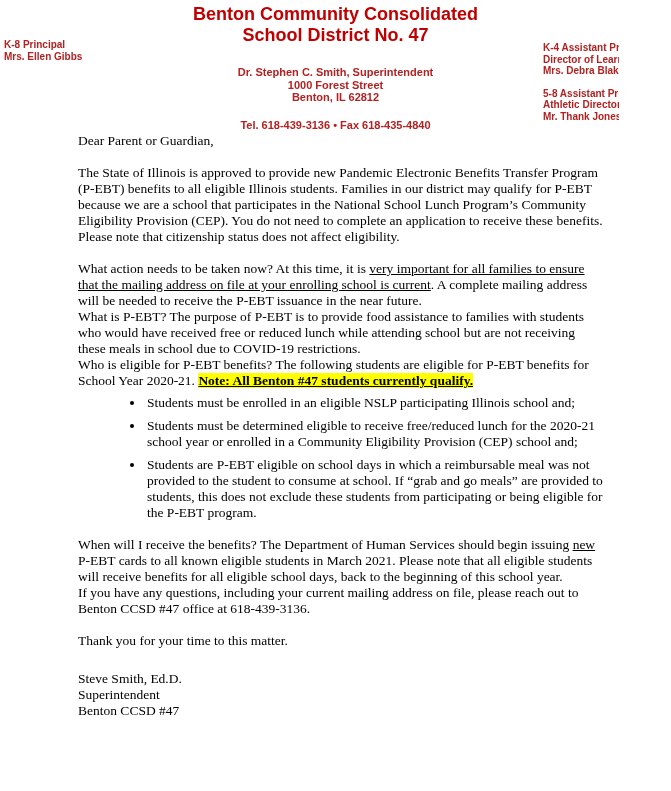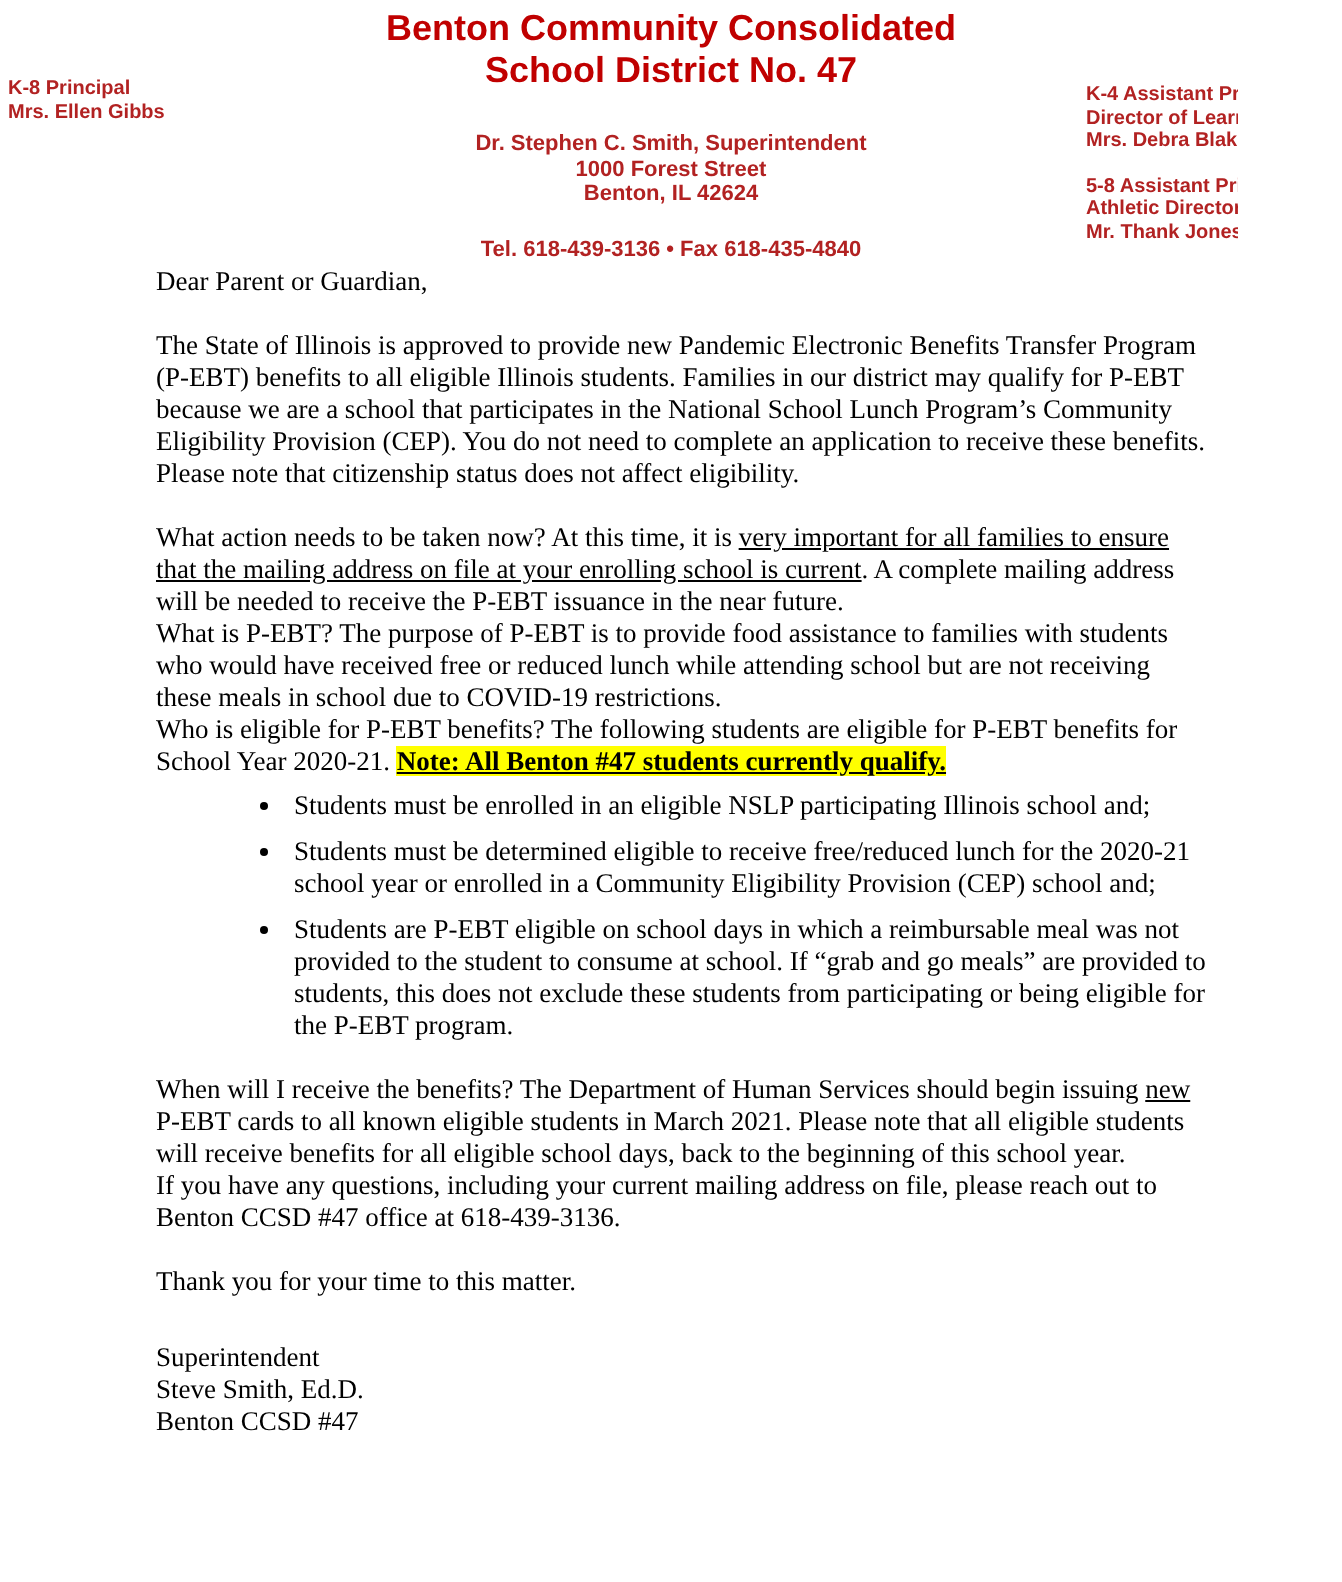--- a/index.html
+++ b/index.html
@@ -108,21 +108,21 @@
       <div class="lh-rgroup">
         <div>5-8 Assistant Principal</div>
         <div>Athletic Director</div>
         <div>Mr. Thank Jones</div>
       </div>
     </div>
 
     <div class="lh-center">
       <div>Dr. Stephen C. Smith, Superintendent</div>
       <div>1000 Forest Street</div>
-      <div>Benton, IL  42624</div>
+      <div>Benton, IL  62812</div>
     </div>
 
     <div class="lh-contact">Tel. 618-439-3136 • Fax 618-435-4840</div>
   </div>
 
   <div class="letter-body">
     <p class="mb">Dear Parent or Guardian,</p>
 
     <p class="mb">The State of Illinois is approved to provide new Pandemic Electronic Benefits Transfer Program (P-EBT) benefits to all eligible Illinois students. Families in our district may qualify for P-EBT because we are a school that participates in the National School Lunch Program’s Community Eligibility Provision (CEP). You do not need to complete an application to receive these benefits. Please note that citizenship status does not affect eligibility.</p>
 
@@ -138,19 +138,19 @@
       <li>Students are P-EBT eligible on school days in which a reimbursable meal was not provided to the student to consume at school. If “grab and go meals” are provided to students, this does not exclude these students from participating or being eligible for the P-EBT program.</li>
     </ul>
 
     <p><span class="b">When will I receive the benefits?</span><span> The Department of Human Services should begin issuing </span><span class="b u">new</span><span> P-EBT cards to all known eligible students in March 2021. Please note that all eligible students will receive benefits for all eligible school days, back to the beginning of this school year.</span></p>
 
     <p class="mb">If you have any questions, including your current mailing address on file, please reach out to Benton CCSD #47 office at 618-439-3136.</p>
 
     <p class="closing">Thank you for your time to this matter.</p>
 
     <div class="sig">
+      <div>Steve Smith, Ed.D.</div>
       <div>Superintendent</div>
-      <div>Steve Smith, Ed.D.</div>
       <div>Benton CCSD #47</div>
     </div>
   </div>
 
 </div>
 
 </body></html>

